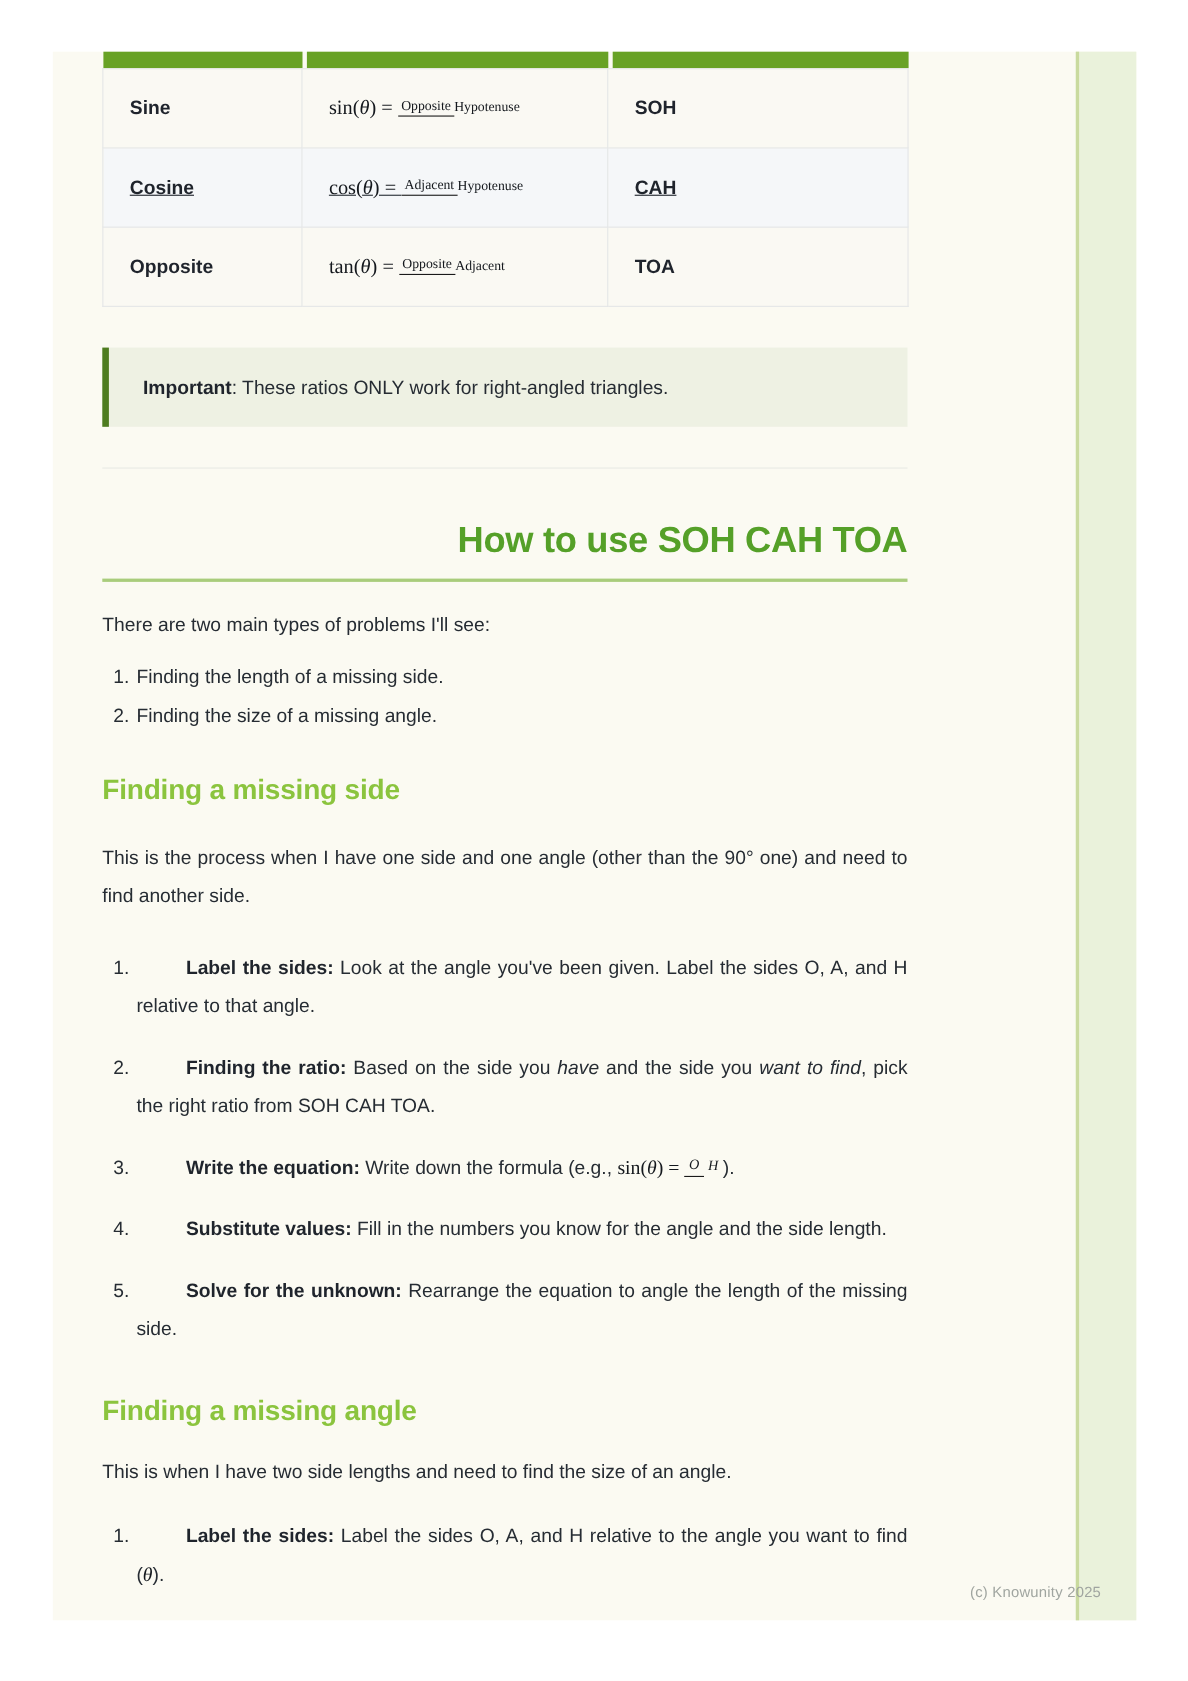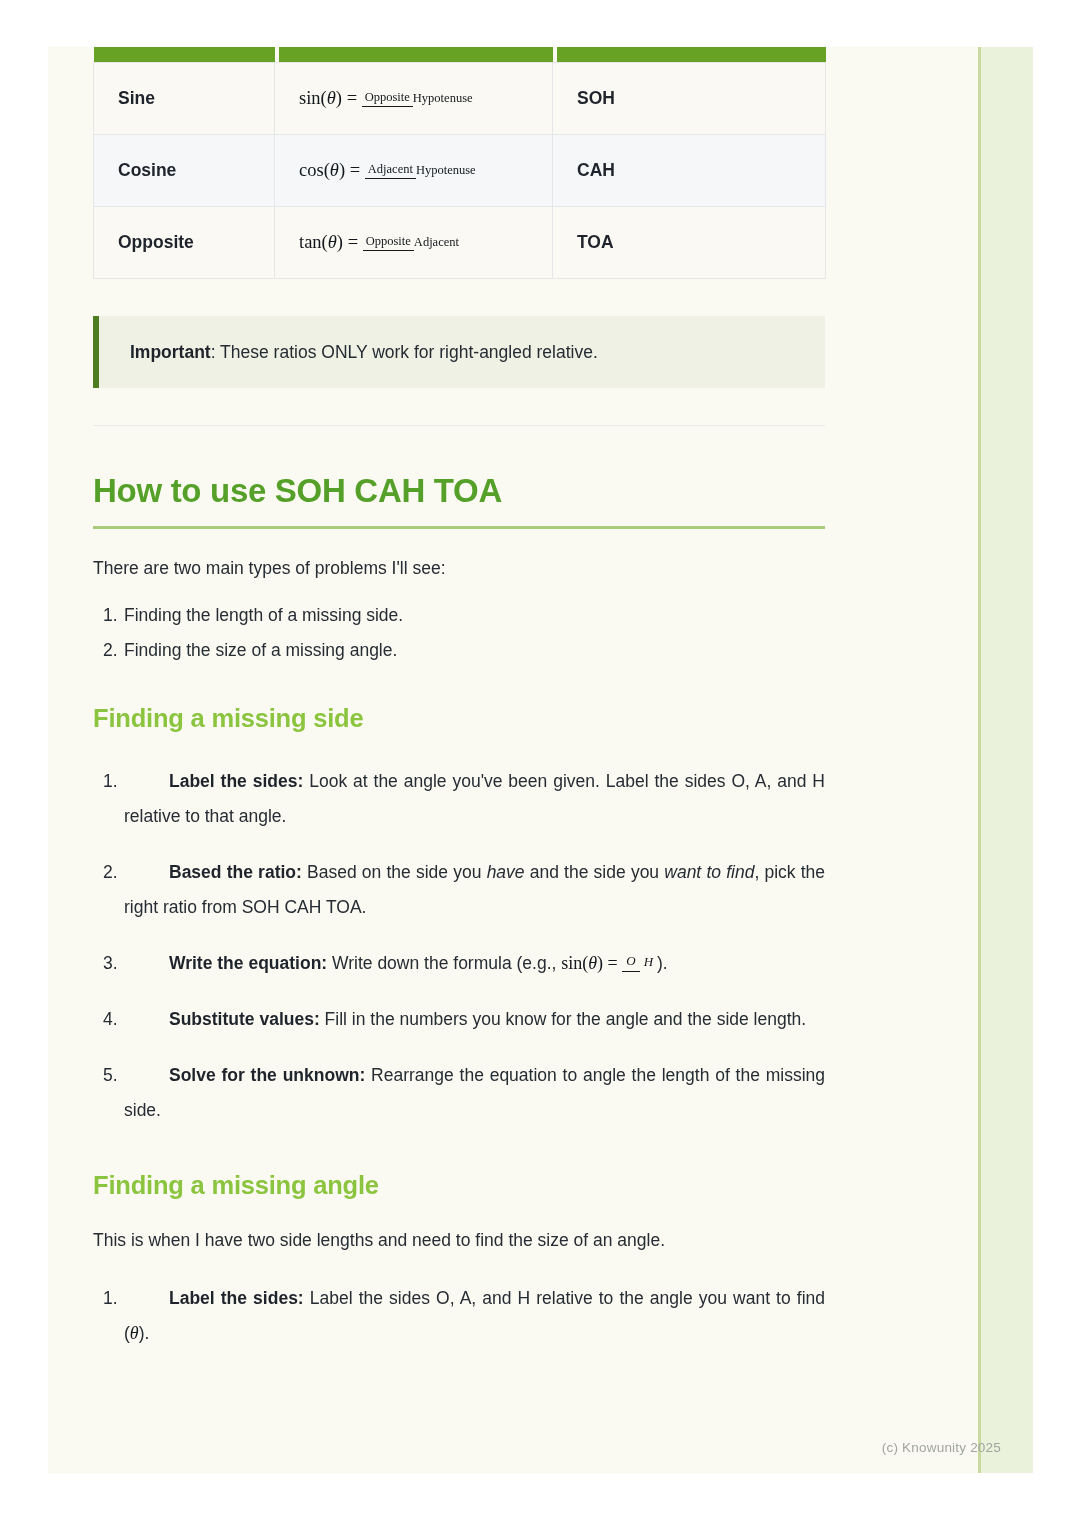--- a/index.html
+++ b/index.html
@@ -43,21 +43,21 @@
   table.trig col.c2{width:278px;}
   table.trig col.c3{width:273px;}
   table.trig th{padding:0;border:none;height:15px;}
   table.trig th .hdr{height:15px;background:var(--brand-green);}
   table.trig th.gap .hdr{margin-left:4px;}
   table.trig td{
     border:1px solid var(--cell-border);height:72px;
     padding:0 10px 0 24px;vertical-align:middle;font-size:17.5px;
   }
   tr.row-a td{background:var(--row-main);margin-top:32px;}
-  tr.row-b td{background:var(--row-alt);}
+  tr.row-b td{background:var(--row-alt);text-decoration:underline;}
   td.lbl,td.mn{font-weight:bold;color:var(--text-strong);}
 
   
   .math{font-family:"Liberation Serif", serif;font-size:18.5px;color:#14181D;white-space:nowrap;}
   .math .theta{font-style:italic;}
   .frac{
     display:inline-flex;flex-direction:row;text-align:center;
     vertical-align:middle;font-size:12.5px;line-height:1.3;position:relative;top:-2px;
   }
   .frac .num{border-bottom:1px solid #1A1A1A;padding:0 3px 1px;}
@@ -71,21 +71,21 @@
     display:flex;align-items:center;padding:14px 24px 14px 31px;
     font-size:17.5px;color:var(--text);
   }
   .callout b{color:var(--text-strong);}
 
   .divider{margin-top:37px;border-top:1px solid var(--divider);}
 
   
   h1.title{
     margin:45px 0 14px;font-size:33px;line-height:40px;font-weight:bold;
-    color:var(--h1-green);letter-spacing:-0.3px;
+    color:var(--h1-green);letter-spacing:-0.3px;text-align:right;
   }
   .h1-rule{margin-top:15px;height:3px;background:var(--rule-green);}
   h2.sub{
     margin:42px 0 0;font-size:25.5px;line-height:31px;font-weight:bold;
     color:var(--h2-green);letter-spacing:-0.2px;
   }
   p.body{
     margin:28px 0 0;font-size:17.5px;line-height:35px;
     text-align:justify;color:var(--text);
   }
@@ -162,21 +162,21 @@
                   <span class="num">Opposite</span>
                   <span class="den">Adjacent</span>
                 </span></span>
           </td>
           <td class="mn">TOA</td>
         </tr>
       </tbody>
     </table>
 
     <div class="callout">
-      <span><b>Important</b><span>: These ratios ONLY work for right-angled relative.</span></span>
+      <span><b>Important</b><span>: These ratios ONLY work for right-angled triangles.</span></span>
     </div>
 
     <div class="divider"></div>
 
     <h1 class="title">How to use SOH CAH TOA</h1>
     <div class="h1-rule"></div>
 
     <p class="body tight">There are two main types of problems I'll see:</p>
 
     <div class="olist">
@@ -184,29 +184,30 @@
         <span class="onum">1.</span>
         <span class="itext">Finding the length of a missing side.</span>
       </div>
       <div class="oli">
         <span class="onum">2.</span>
         <span class="itext">Finding the size of a missing angle.</span>
       </div>
     </div>
 
     <h2 class="sub">Finding a missing side</h2>
+    <p class="body">This is the process when I have one side and one angle (other than the 90° one) and need to find another side.</p>
 
     <div class="olist steps">
       <div class="oli">
         <span class="onum">1.</span>
         <span class="itext"><b>Label the sides:</b><span> Look at the angle you've been given. Label the sides O, A, and H relative to that angle.</span></span>
       </div>
       <div class="oli">
         <span class="onum">2.</span>
-        <span class="itext"><b>Based the ratio:</b><span> Based on the side you </span><i>have</i><span> and the side you </span><i>want to find</i><span>, pick the right ratio from SOH CAH TOA.</span></span>
+        <span class="itext"><b>Finding the ratio:</b><span> Based on the side you </span><i>have</i><span> and the side you </span><i>want to find</i><span>, pick the right ratio from SOH CAH TOA.</span></span>
       </div>
       <div class="oli">
         <span class="onum">3.</span>
         <span class="itext"><b>Write the equation:</b><span> Write down the formula (e.g., </span><span class="math"><span>sin(</span><span class="theta">θ</span><span>) = </span><span class="frac ital">
                 <span class="num">O</span>
                 <span class="den">H</span>
               </span></span><span>).</span></span>
       </div>
       <div class="oli">
         <span class="onum">4.</span>

